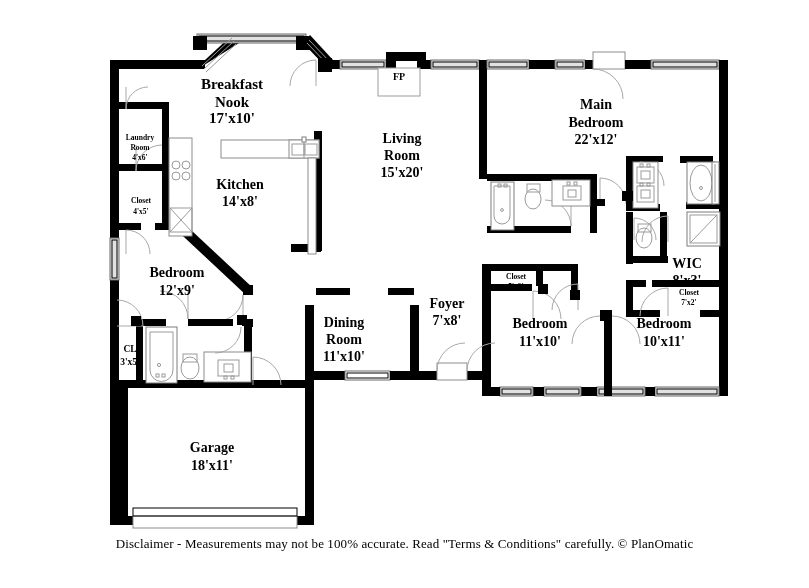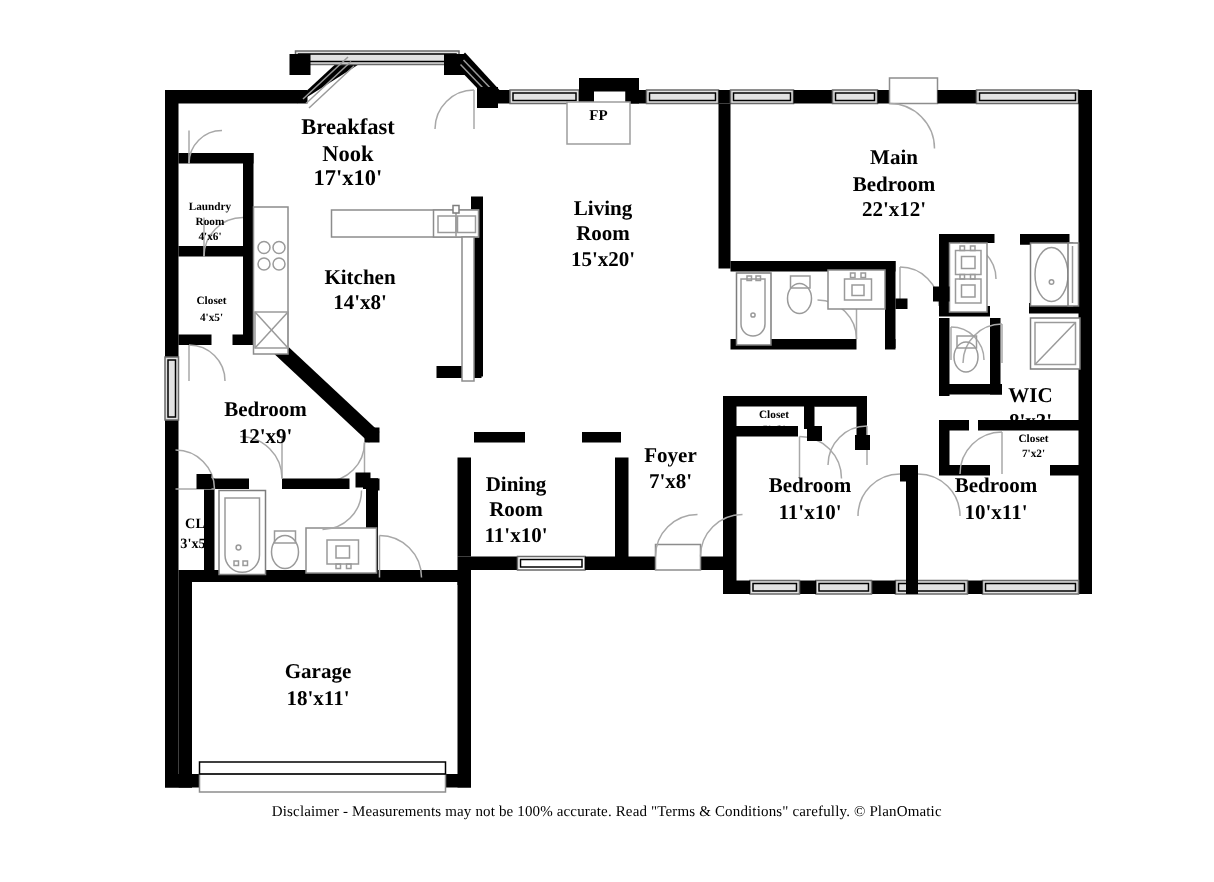--- a/index.html
+++ b/index.html
@@ -50,21 +50,21 @@
   .lbl-xs   { font-size: 7.5px; }
   .lbl-fp   { font-size: 10px; }
 
   #disclaimer {
     position: absolute;
     left: 0;
     top: 536px;
     width: 809px;
     text-align: center;
     font-family: "Liberation Serif", "DejaVu Serif", serif;
-    font-size: 10px;
+    font-size: 13px;
     color: #000000;
     letter-spacing: 0.1px;
   }
 </style>
 </head>
 <body>
 
 <div id="plan-wrap">
 <svg id="floorplan" viewBox="0 0 809 588">
 

